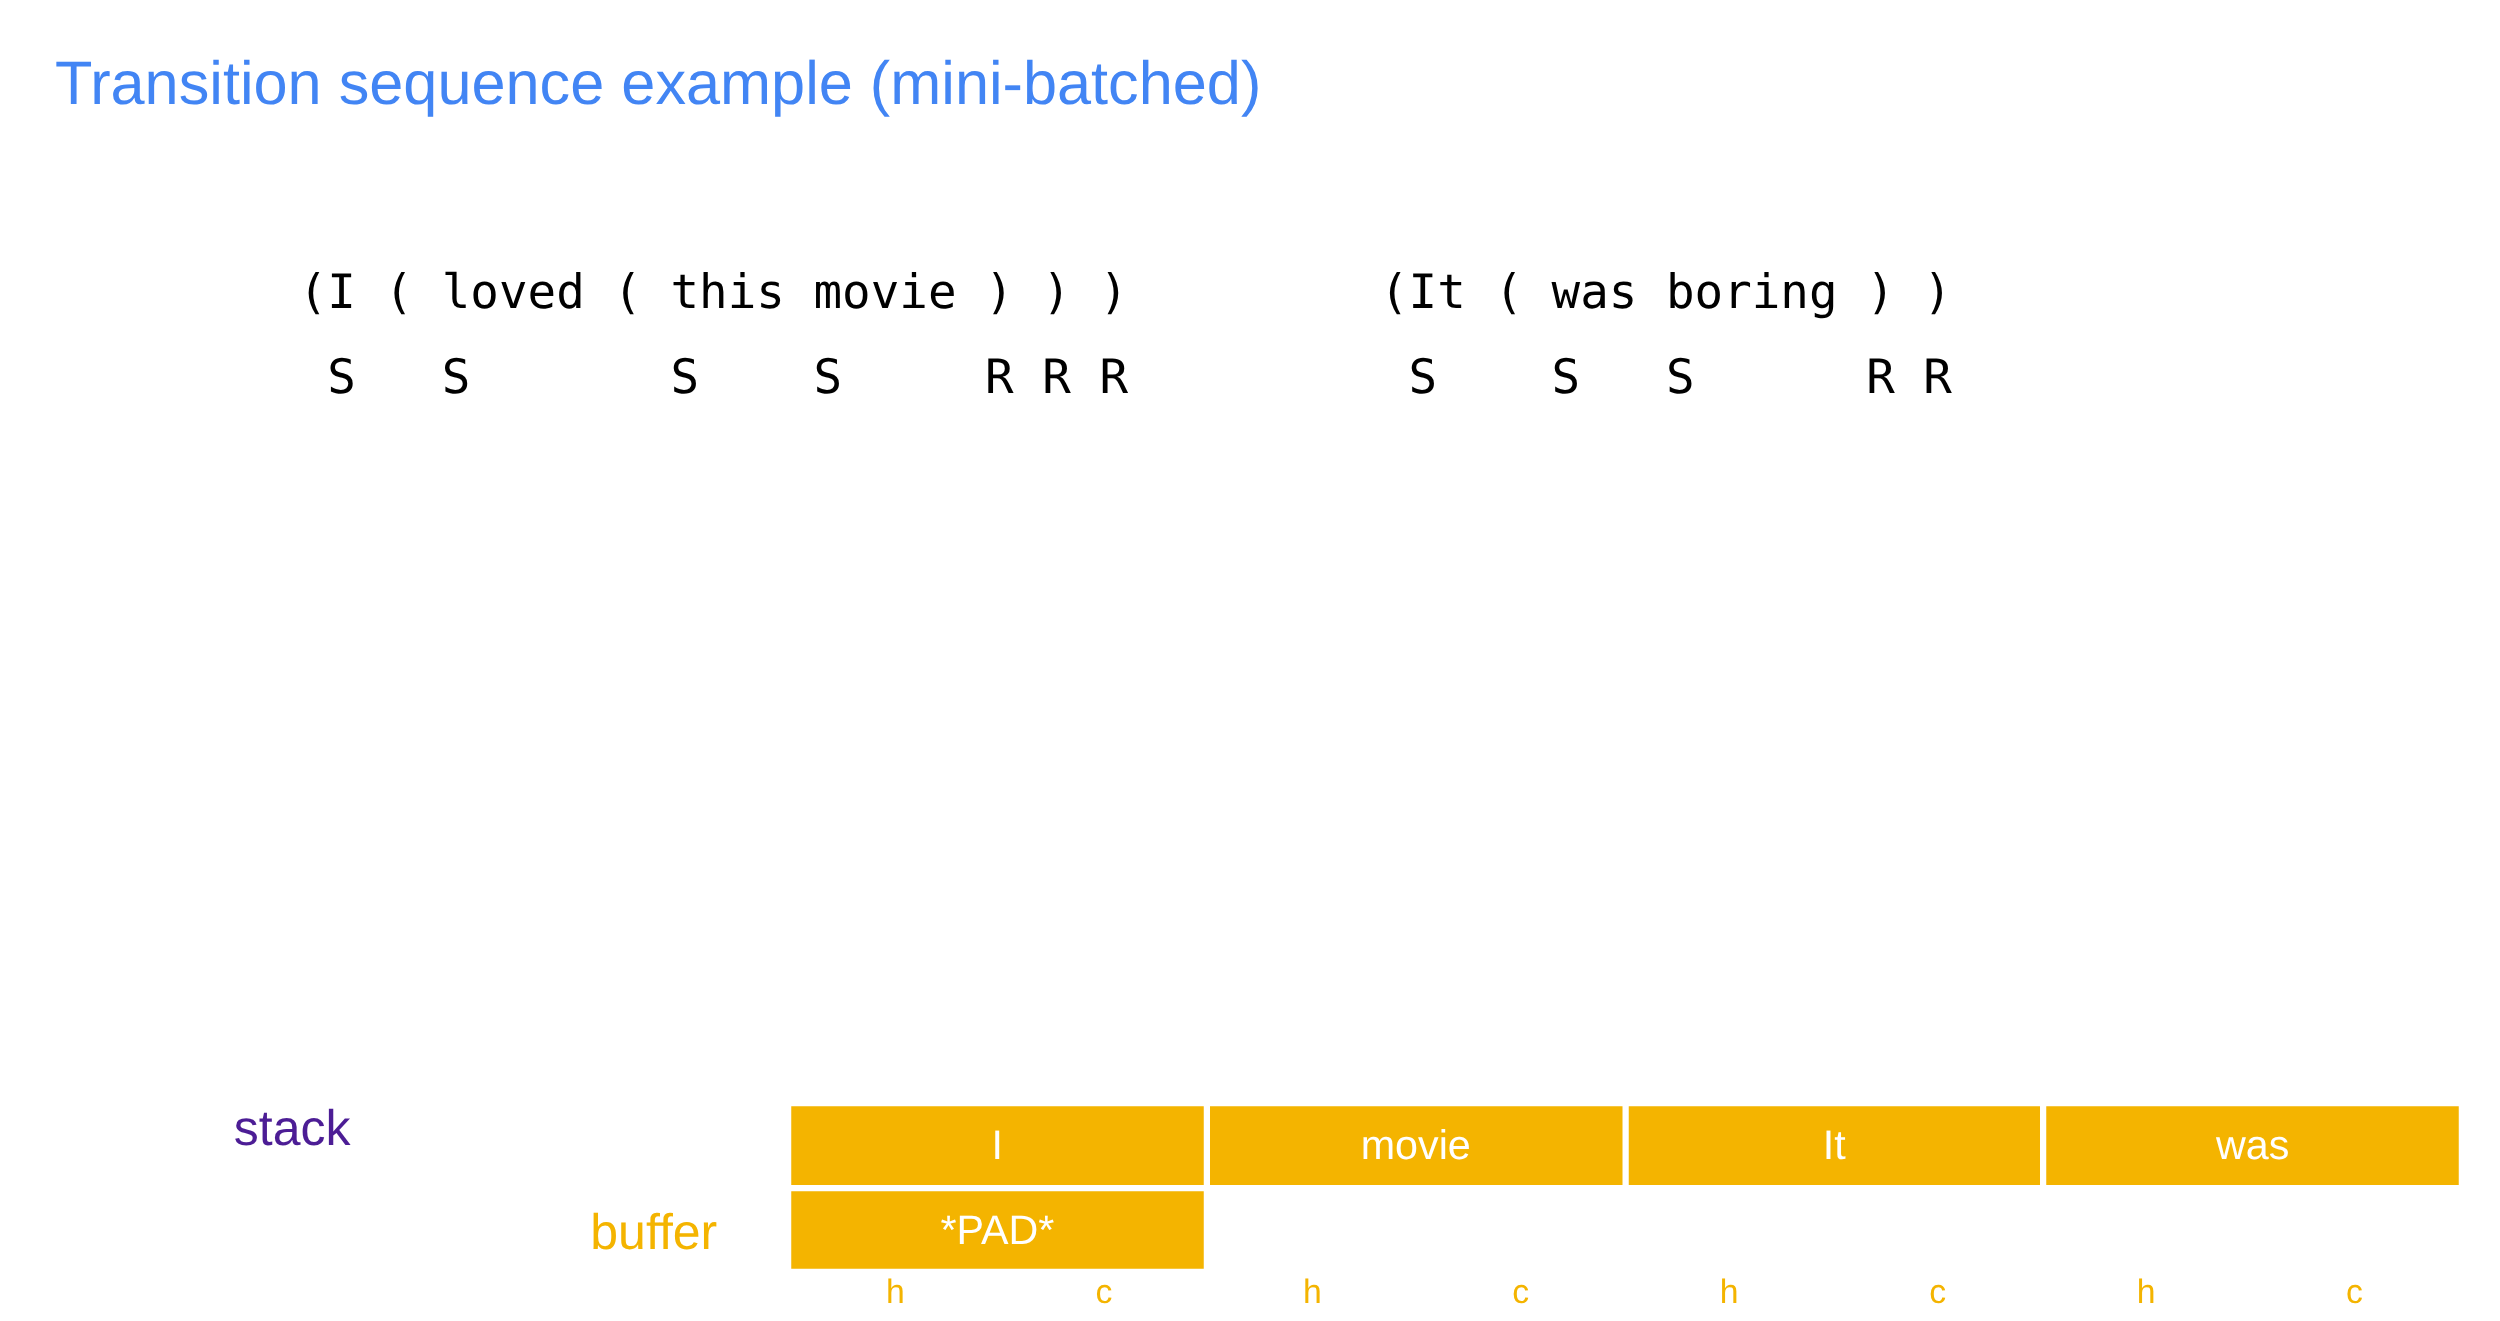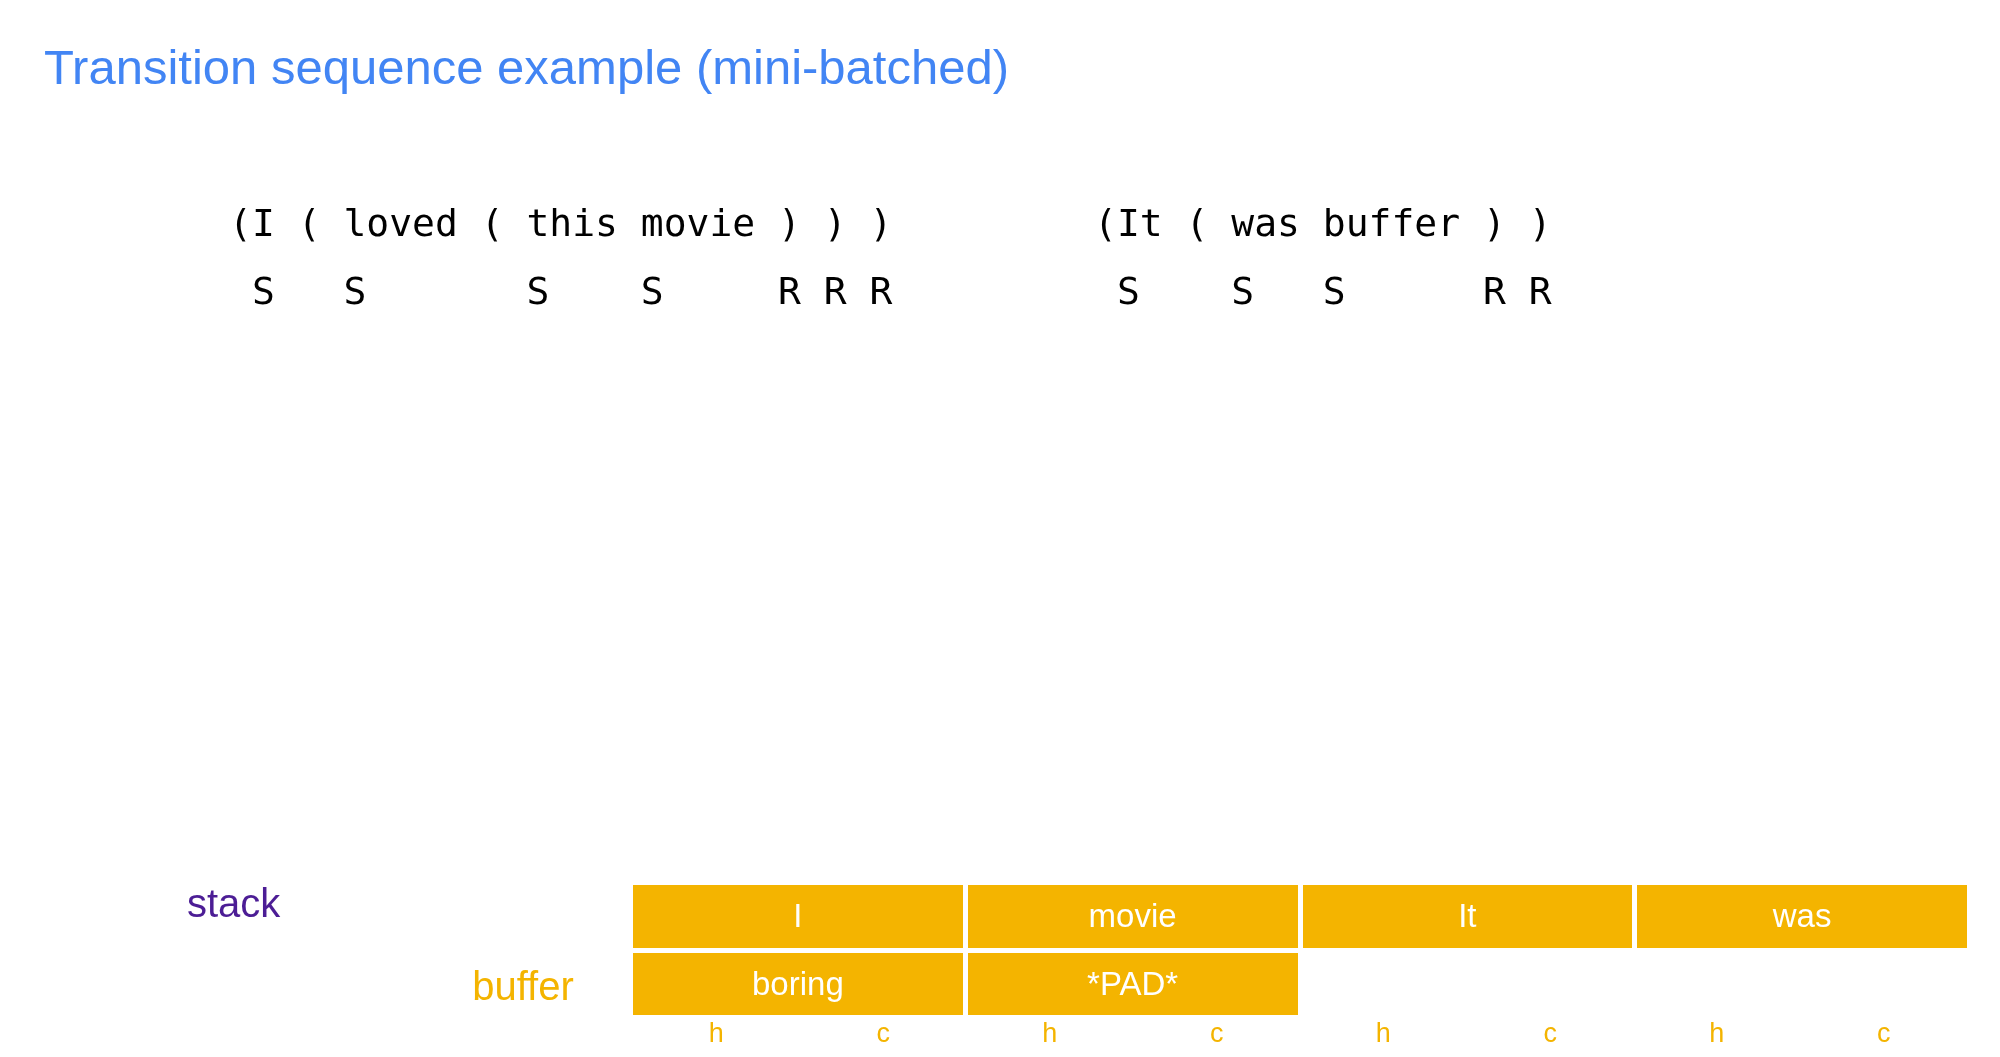--- a/index.html
+++ b/index.html
@@ -19,21 +19,21 @@
     position: absolute;
     left: 44px;
     top: 43px;
     font-size: 49px;
     line-height: 1;
     color: #4285f4;
     white-space: nowrap;
   }
   .mono {
     position: absolute;
-    margin: 4px;
+    margin: 14px;
     font-family: "DejaVu Sans Mono", monospace;
     font-size: 38px;
     line-height: 44px;
     color: #000000;
     white-space: pre;
   }
   .seq1-line { left: 225px; }
   .seq2-line { left: 1090px; }
   .seq-top   { top: 197px; }
   .seq-trans { top: 265px; }
@@ -98,33 +98,32 @@
 <div class="slide">
 
   <div class="title">Transition sequence example (mini-batched)</div>
 
   <div>
     <pre class="mono seq1-line seq-top">(I ( loved ( this movie ) ) )</pre>
     <pre class="mono seq1-line seq-trans"> S   S       S    S     R R R</pre>
   </div>
 
   <div>
-    <pre class="mono seq2-line seq-top">(It ( was buffer ) )</pre>
+    <pre class="mono seq2-line seq-top">(It ( was boring ) )</pre>
     <pre class="mono seq2-line seq-trans"> S    S   S      R R</pre>
   </div>
 
   <div class="stack-label">stack</div>
   <div class="buffer-label">buffer</div>
 
   <div class="buffer-table">
     <div class="buffer-cell">I</div>
     <div class="buffer-cell">movie</div>
     <div class="buffer-cell">It</div>
     <div class="buffer-cell">was</div>
-    <div class="buffer-cell">boring</div>
     <div class="buffer-cell">*PAD*</div>
   </div>
 
   <div class="hc-row">
     <div class="hc-label">h</div>
     <div class="hc-label">c</div>
     <div class="hc-label">h</div>
     <div class="hc-label">c</div>
     <div class="hc-label">h</div>
     <div class="hc-label">c</div>

